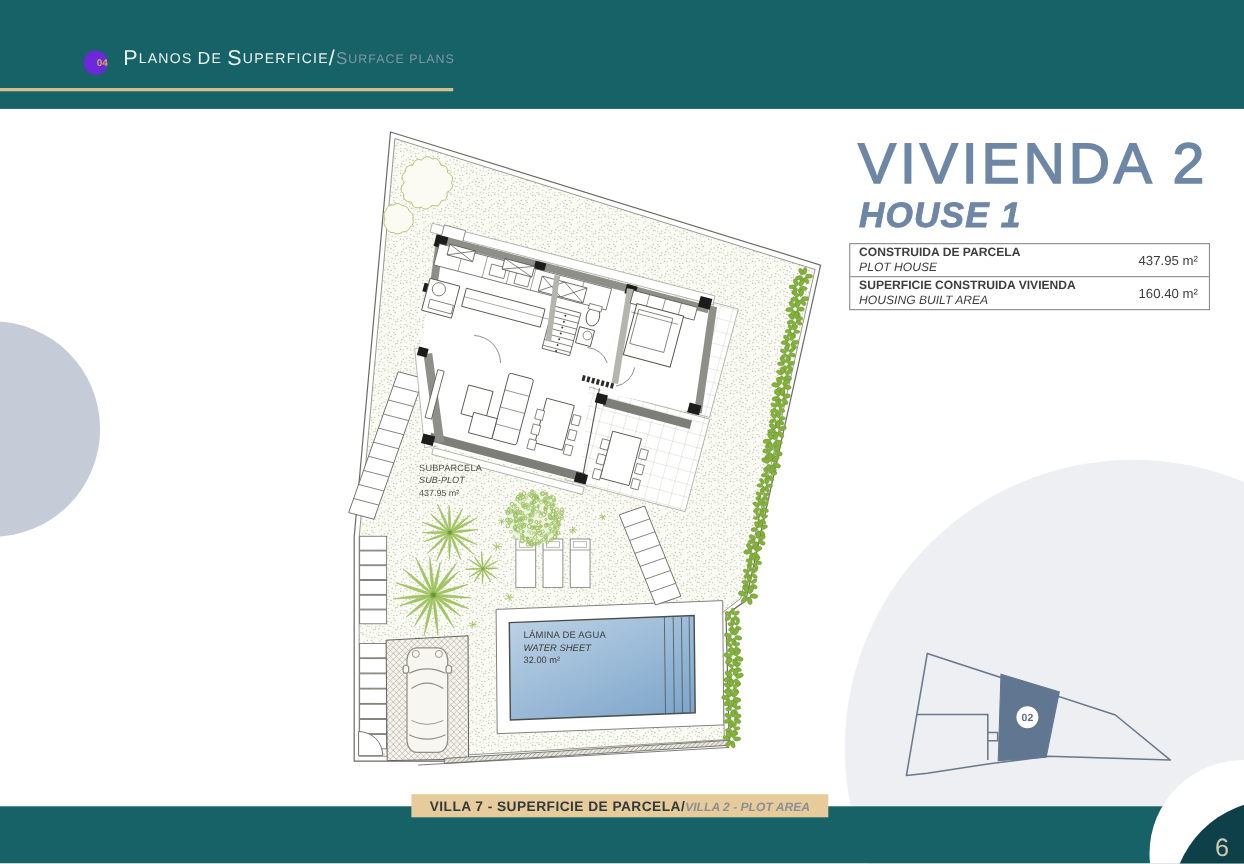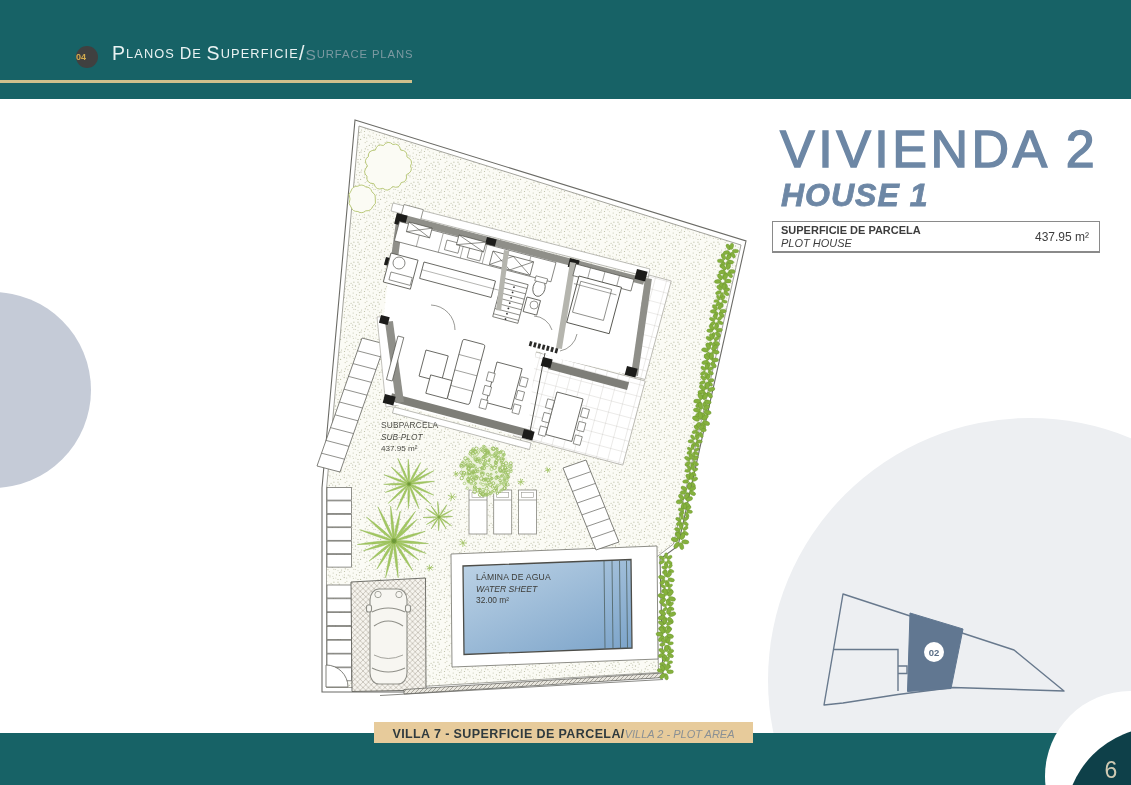--- a/index.html
+++ b/index.html
@@ -19,41 +19,45 @@
 <div class="abs" style="left:1045px;top:691px;width:170px;height:170px;border-radius:50%;background:#ffffff;"></div>
 
 <div class="abs" style="left:1065px;top:727px;width:190px;height:190px;border-radius:50%;background:#0e4049;"></div>
 
 <div class="abs" style="left:1096px;top:757px;width:30px;text-align:center;font-size:23px;color:#cfc9b2;">6</div>
 
 <div class="abs" style="left:0;top:0;width:1131px;height:99px;background:#176266;"></div>
 
 <div class="abs" style="left:0;top:80px;width:412px;height:3px;background:#cfc08c;"></div>
 
-<div class="abs" style="left:76px;top:46px;width:22px;height:22px;border-radius:50%;background:#404040;color:#d3ac4e;font-size:9px;font-weight:bold;text-align:left;line-height:22px;">04</div>
+<div class="abs" style="left:76px;top:46px;width:22px;height:22px;border-radius:50%;background:#6d28d9;color:#d3ac4e;font-size:9px;font-weight:bold;text-align:right;line-height:22px;">04</div>
 
 <div class="abs" style="left:112px;top:42px;height:26px;color:#e9f2f2;letter-spacing:1.1px;font-size:12.8px;white-space:nowrap;">
 <span style="font-size:19.5px;vertical-align:-2px;">P</span>LANOS <span style="font-size:16px;vertical-align:-1px;">D</span>E <span style="font-size:19.5px;vertical-align:-2px;">S</span>UPERFICIE<span style="font-size:19.5px;vertical-align:-2px;">/</span><span style="color:#7b99a1;font-size:11.3px;letter-spacing:0.9px;"><span style="font-size:15.5px;vertical-align:-1.5px;">S</span>URFACE PLANS</span>
 </div>
 
 <div class="abs" style="left:780px;top:119px;width:340px;color:#6d87a5;font-weight:normal;font-size:52px;letter-spacing:3.5px;white-space:nowrap;-webkit-text-stroke:1.4px #6d87a5;">VIVIENDA 2</div>
 
 <div class="abs" style="left:781px;top:177px;width:340px;color:#6d87a5;font-weight:bold;font-style:italic;font-size:32px;letter-spacing:1px;-webkit-text-stroke:0.8px #6d87a5;">HOUSE 1</div>
 
 <div class="abs" style="left:772px;top:221px;width:326px;border:1px solid #8a8a8a;font-size:11px;color:#3d3d3d;">
 
   <div style="display:flex;align-items:center;border-bottom:1px solid #8a8a8a;height:29px;">
-    <div style="padding-left:8px;flex:1;line-height:13px;"><b>SUPERFICIE DE PARCELA</b><br><i>PLOT HOUSE</i></div>
+    <div style="padding-left:8px;flex:1;line-height:13px;"><b>CONSTRUIDA DE PARCELA</b><br><i>PLOT HOUSE</i></div>
     <div style="padding-right:10px;font-size:12px;">437.95 m²</div>
   </div>
 
+  <div style="display:flex;align-items:center;height:29px;">
+    <div style="padding-left:8px;flex:1;line-height:13px;"><b>SUPERFICIE CONSTRUIDA VIVIENDA</b><br><i>HOUSING BUILT AREA</i></div>
+    <div style="padding-right:10px;font-size:12px;">160.40 m²</div>
+  </div>
 </div>
 
 <div class="abs" style="left:374px;top:722px;width:379px;height:21px;background:#e7cb9b;text-align:center;line-height:21px;white-space:nowrap;">
-  <span style="font-size:12.5px;font-weight:bold;color:#2f3a3e;letter-spacing:0.4px;">VILLA 7 - SUPERFICIE DE PARCELA/</span><span style="font-size:11px;font-style:italic;font-weight:normal;color:#8a9094;">VILLA 2 - PLOT AREA</span>
+  <span style="font-size:12.5px;font-weight:bold;color:#2f3a3e;letter-spacing:0.4px;">VILLA 7 - SUPERFICIE DE PARCELA/</span><span style="font-size:11px;font-style:italic;font-weight:bold;color:#8a9094;">VILLA 2 - PLOT AREA</span>
 </div>
 
 <svg class="abs" style="left:790px;top:560px;" width="300" height="170" viewBox="790 560 300 170">
 
   <path d="M843,594 L1014,650 L1064,691 L953,687.5 L898,694.5 L843,703 L824,705 Z" fill="none" stroke="#68798d" stroke-width="1.4" stroke-linejoin="round"></path>
 
   <path d="M833.5,649.5 L898,649.5 L898,691 M898,666 L907,666 L907,673.5 L898,673.5" fill="none" stroke="#68798d" stroke-width="1.4"></path>
 
   <path d="M910,613 L963,629 L951,688.5 L907.5,691.5 Z" fill="#617791" stroke="#617791" stroke-width="1"></path>
 

